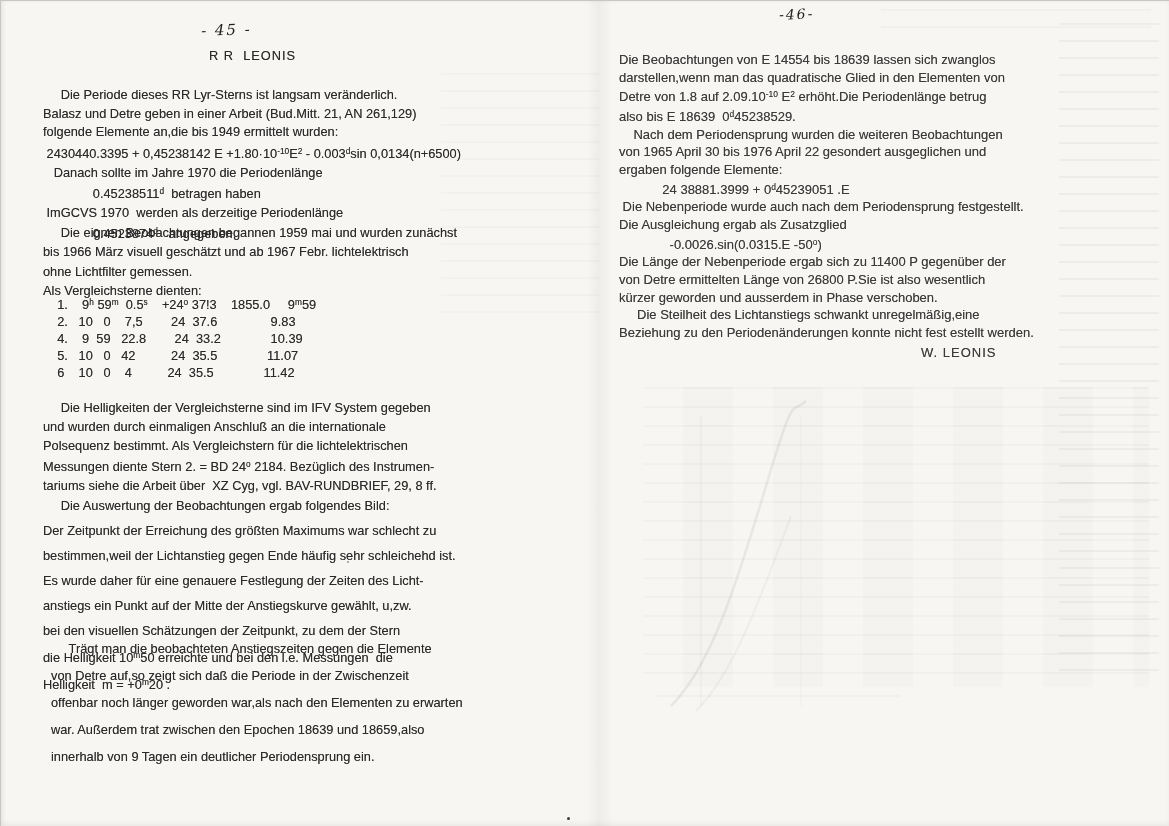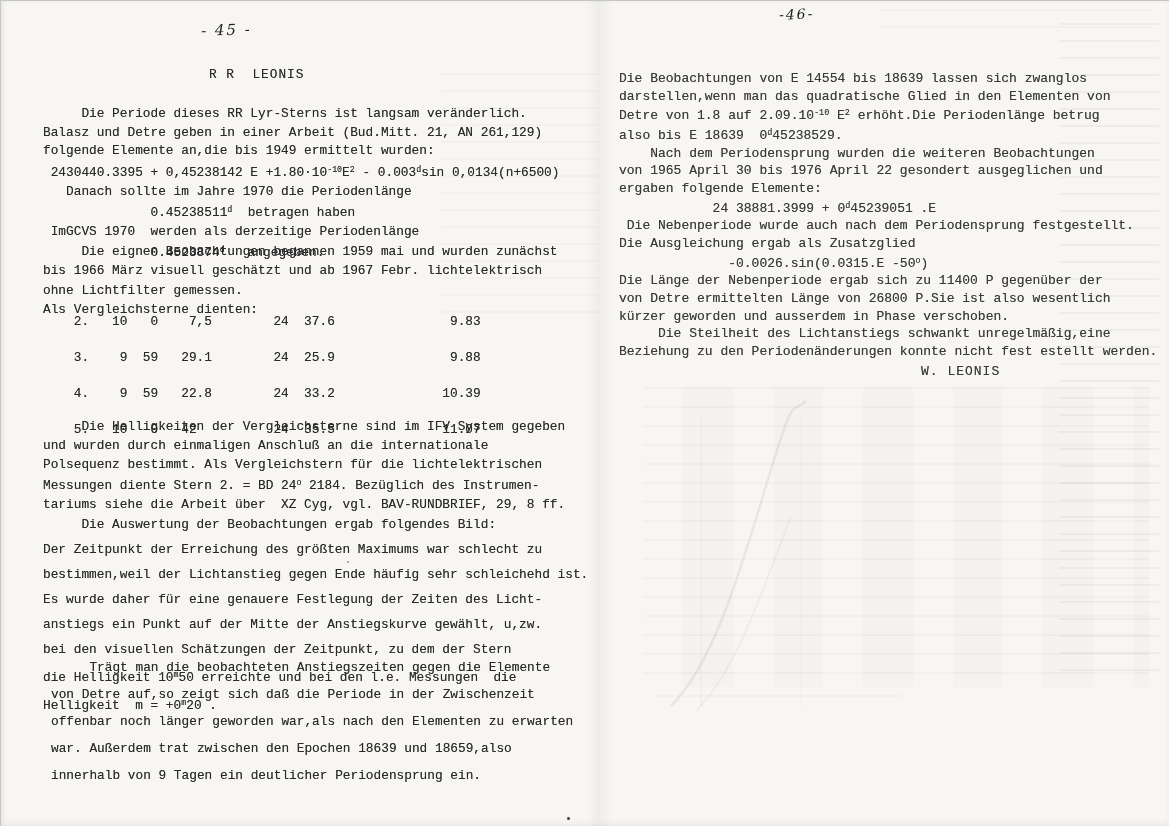--- a/index.html
+++ b/index.html
@@ -12,23 +12,22 @@
     overflow:hidden;
     font-family:"DejaVu Sans Mono", monospace;
   }
   .page{position:absolute;top:0;height:826px;}
   .page-left{left:42px;width:578px;}
   .page-right{left:618px;width:480px;}
   .typed{
     position:absolute;
     white-space:pre;
     color:#2a2a2a;
-    font-family:Liberation Mono, monospace;
+    font-family:Liberation Sans, sans-serif;
     text-shadow:0 0 .5px rgba(40,40,40,.55);
-    margin-top:19px;
   }
   .page-left .typed{font-size:12.8px;}
   .page-right .typed{font-size:13px;color:#3a3a3a;}
   sup{font-size:.65em;vertical-align:.5em;}
   .handwritten{
     position:absolute;
     font-family:"DejaVu Serif", serif;
     font-style:italic;
     color:#222;
     transform:rotate(-1.5deg);
@@ -85,24 +84,25 @@
  2430440.3395 + 0,45238142 E +1.80·10<sup>-10</sup>E<sup>2</sup> - 0.003<sup>d</sup>sin 0,0134(n+6500)
    Danach sollte im Jahre 1970 die Periodenlänge
               0.45238511<sup>d</sup>  betragen haben
  ImGCVS 1970  werden als derzeitige Periodenlänge
               0.4523874<sup>d</sup>   angegeben.</div>
     <div class="typed blk-obs">     Die eignen Beobachtungen begannen 1959 mai und wurden zunächst
 bis 1966 März visuell geschätzt und ab 1967 Febr. lichtelektrisch
 ohne Lichtfilter gemessen.
 Als Vergleichsterne dienten:</div>
     <div class="blk-table">
+      <div class="typed trow" style="position:relative">    1.    9<sup>h</sup> 59<sup>m</sup>  0.5<sup>s</sup>    +24<sup>o</sup> 37!3    1855.0     9<sup>m</sup>59</div>
       <div class="typed trow" style="position:relative">    2.   10   0    7,5        24  37.6               9.83</div>
-      <div class="typed trow" style="position:relative">    3.    9  59   29.1        24  25.9               9.88</div>
       <div class="typed trow" style="position:relative">    4.    9  59   22.8        24  33.2              10.39</div>
       <div class="typed trow" style="position:relative">    5.   10   0   42          24  35.5              11.07</div>
+      <div class="typed trow" style="position:relative">    6    10   0    4          24  35.5              11.42</div>
     </div>
     <div class="typed blk-photometry">     Die Helligkeiten der Vergleichsterne sind im IFV System gegeben
 und wurden durch einmaligen Anschluß an die internationale
 Polsequenz bestimmt. Als Vergleichstern für die lichtelektrischen
 Messungen diente Stern 2. = BD 24<sup>o</sup> 2184. Bezüglich des Instrumen-
 tariums siehe die Arbeit über  XZ Cyg, vgl. BAV-RUNDBRIEF, 29, 8 ff.</div>
     <div class="typed blk-analysis">     Die Auswertung der Beobachtungen ergab folgendes Bild:
 Der Zeitpunkt der Erreichung des größten Maximums war schlecht zu
 bestimmen,weil der Lichtanstieg gegen Ende häufig sehr schleichehd ist.
 Es wurde daher für eine genauere Festlegung der Zeiten des Licht-

